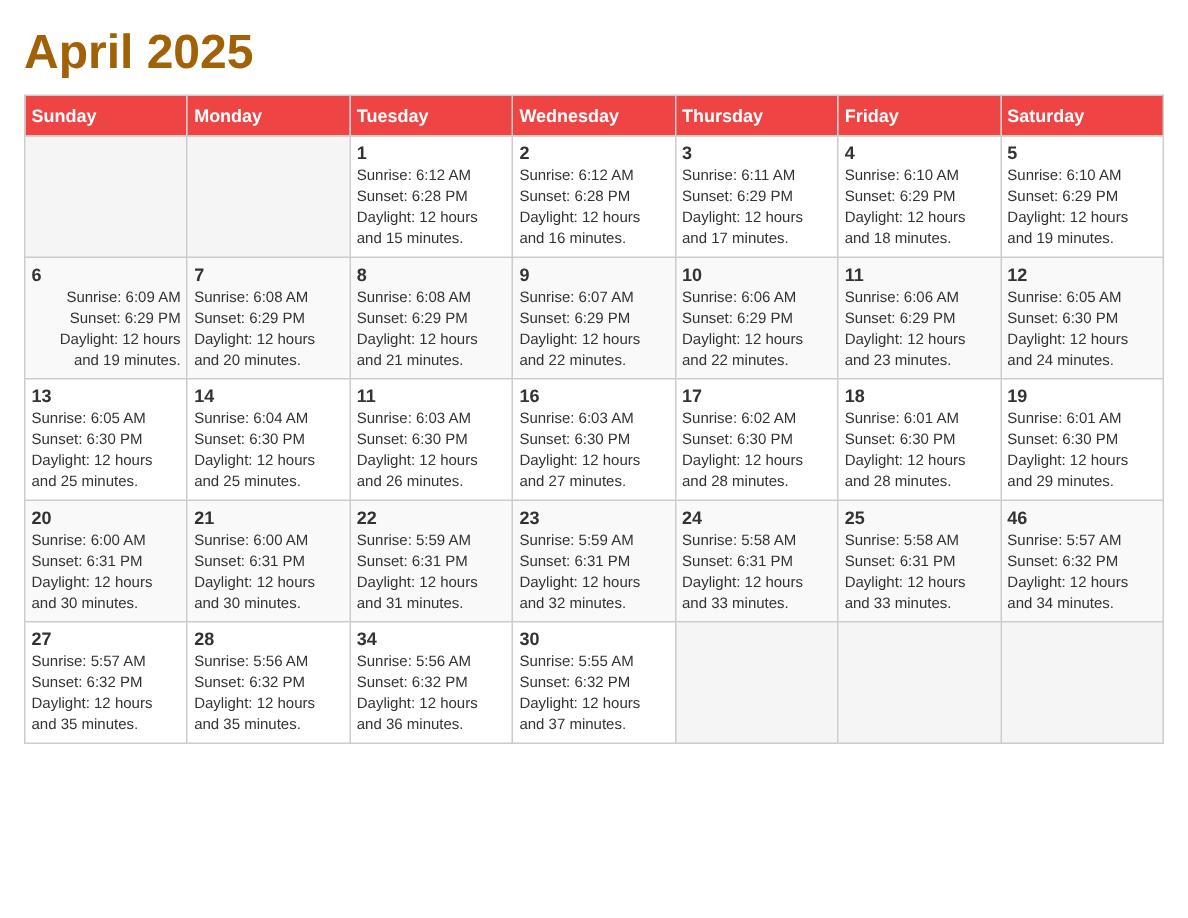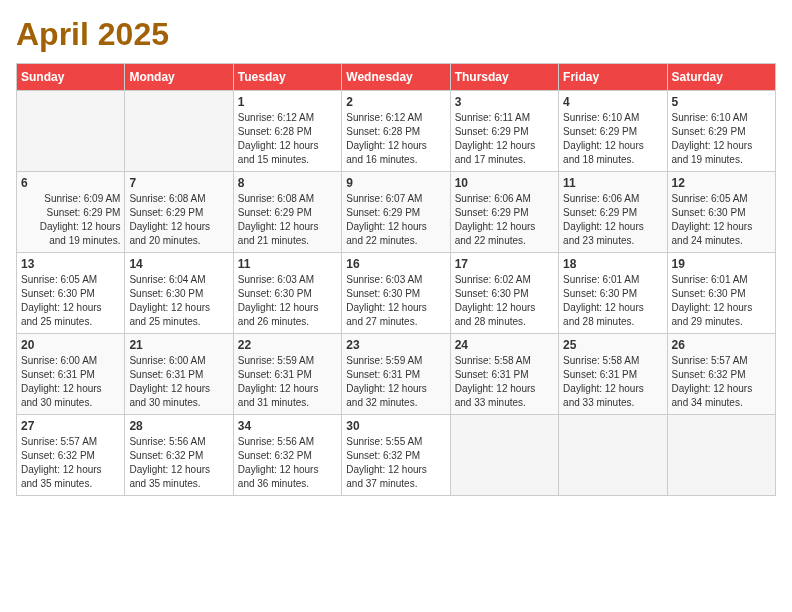--- a/index.html
+++ b/index.html
@@ -281,21 +281,21 @@
 and 33 minutes.</div>
         </td>
         <td>
           <span class="day-number">25</span>
           <div class="day-info" style="white-space: pre-line;">Sunrise: 5:58 AM
 Sunset: 6:31 PM
 Daylight: 12 hours
 and 33 minutes.</div>
         </td>
         <td>
-          <span class="day-number">26</span>
+          <span class="day-number">46</span>
           <div class="day-info" style="white-space: pre-line;">Sunrise: 5:57 AM
 Sunset: 6:32 PM
 Daylight: 12 hours
 and 34 minutes.</div>
         </td>
       </tr>
       <tr>
         <td>
           <span class="day-number">27</span>
           <div class="day-info" style="white-space: pre-line;">Sunrise: 5:57 AM

